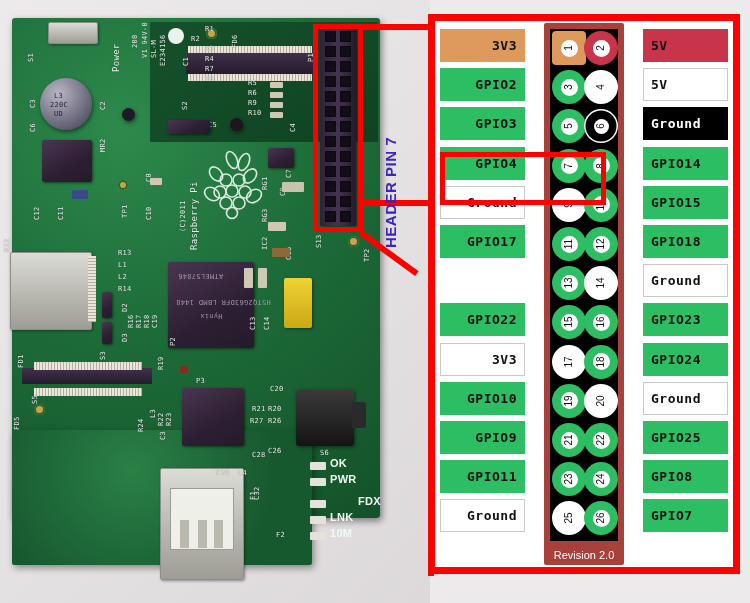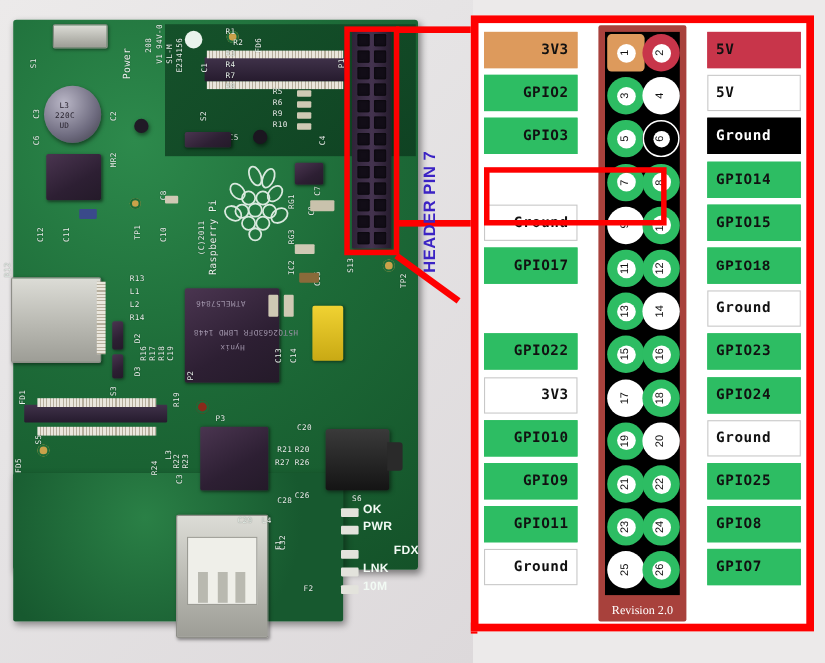--- a/index.html
+++ b/index.html
@@ -81,21 +81,21 @@
              display:flex;align-items:stretch;}
 
   #col-left,#col-right{width:95px;position:relative;}
   #col-mid{width:108px;position:relative;}
 
   
   #midbody{position:absolute;left:14px;top:2px;width:80px;height:542px;
            background:#a8413c;border-radius:2px;}
   #midblack{position:absolute;left:6px;top:6px;width:68px;height:512px;background:#000;}
   #revlabel{position:absolute;left:0;bottom:4px;width:80px;text-align:center;
-            color:#fff;font-size:11px;font-family:Liberation Serif, serif;}
+            color:#fff;font-size:11px;font-family:Liberation Sans, sans-serif;}
 
   .lbl{position:absolute;left:5px;width:85px;height:33px;box-sizing:border-box;
        display:flex;align-items:center;
        font-family:"DejaVu Sans Mono",monospace;font-size:13px;font-weight:bold;
        letter-spacing:.5px;}
   #col-left .lbl{justify-content:flex-end;padding-right:7px;}
   #col-right .lbl{justify-content:flex-start;padding-left:7px;}
 
   .lbl.green{background:#2dbd63;color:#111;border:1px solid #2dbd63;}
   .lbl.white{background:#fff;color:#111;border:1px solid #c8c8c8;}
@@ -162,21 +162,21 @@
   <div class="conn" style="left:186px;top:52px;width:128px;height:22px;"></div>
   <div class="ribbon" style="left:188px;top:46px;width:124px;height:7px;"></div>
   <div class="ribbon" style="left:188px;top:74px;width:124px;height:7px;"></div>
   <div class="sil rot" style="left:182px;top:110px;">S2</div>
   <div class="sil rot" style="left:183px;top:66px;">C1</div>
   <div class="sil rot" style="left:232px;top:48px;">FD6</div>
   <div class="pad" style="left:206px;top:28px;width:11px;height:11px;"></div>
   <div class="cap" style="left:122px;top:108px;width:13px;height:13px;background:#201a26;"></div>
 
   <div class="sil" style="left:205px;top:26px;">R1</div>
-  <div class="sil" style="left:212px;top:36px;">R2</div>
+  <div class="sil" style="left:191px;top:36px;">R2</div>
   <div class="sil" style="left:205px;top:46px;">R3</div>
   <div class="sil" style="left:205px;top:56px;">R4</div>
   <div class="sil" style="left:205px;top:66px;">R7</div>
   <div class="sil" style="left:205px;top:76px;">R8</div>
   <div class="sil" style="left:248px;top:80px;">R5</div>
   <div class="sil" style="left:248px;top:90px;">R6</div>
   <div class="sil" style="left:248px;top:100px;">R9</div>
   <div class="sil" style="left:248px;top:110px;">R10</div>
   <div class="smd" style="left:270px;top:82px;width:13px;height:6px;"></div>
   <div class="smd" style="left:270px;top:92px;width:13px;height:6px;"></div>
@@ -344,20 +344,21 @@
 <div id="redpanel"></div>
 
 <div id="hdrpin7">HEADER PIN 7</div>
 
 <div id="diagram">
   <div id="dia-inner">
     <div id="col-left">
         <div class="lbl orange" style="top: 8px;">3V3</div>
         <div class="lbl green" style="top: 47.2px;">GPIO2</div>
         <div class="lbl green" style="top: 86.4px;">GPIO3</div>
+        <div class="lbl green" style="top: 125.6px;">GPIO4</div>
         <div class="lbl white" style="top: 164.8px;">Ground</div>
         <div class="lbl green" style="top: 204px;">GPIO17</div>
         <div class="lbl green" style="top: 282.4px;">GPIO22</div>
         <div class="lbl white" style="top: 321.6px;">3V3</div>
         <div class="lbl green" style="top: 360.8px;">GPIO10</div>
         <div class="lbl green" style="top: 400px;">GPIO9</div>
         <div class="lbl green" style="top: 439.2px;">GPIO11</div>
         <div class="lbl white" style="top: 478.4px;">Ground</div>
       </div>
     <div id="col-mid">
@@ -496,21 +497,21 @@
           </div>
         <div id="revlabel">Revision 2.0</div>
       </div>
     </div>
     <div id="col-right">
         <div class="lbl crimson" style="top: 8px;">5V</div>
         <div class="lbl white" style="top: 47.2px;">5V</div>
         <div class="lbl black" style="top: 86.4px;">Ground</div>
         <div class="lbl green" style="top: 125.6px;">GPIO14</div>
         <div class="lbl green" style="top: 164.8px;">GPIO15</div>
-        <div class="lbl green" style="top: 204px; font-family: Liberation Mono, monospace;">GPIO18</div>
+        <div class="lbl green" style="top: 204px;">GPIO18</div>
         <div class="lbl white" style="top: 243.2px;">Ground</div>
         <div class="lbl green" style="top: 282.4px;">GPIO23</div>
         <div class="lbl green" style="top: 321.6px;">GPIO24</div>
         <div class="lbl white" style="top: 360.8px;">Ground</div>
         <div class="lbl green" style="top: 400px;">GPIO25</div>
         <div class="lbl green" style="top: 439.2px;">GPIO8</div>
         <div class="lbl green" style="top: 478.4px;">GPIO7</div>
       </div>
   </div>
 </div>

